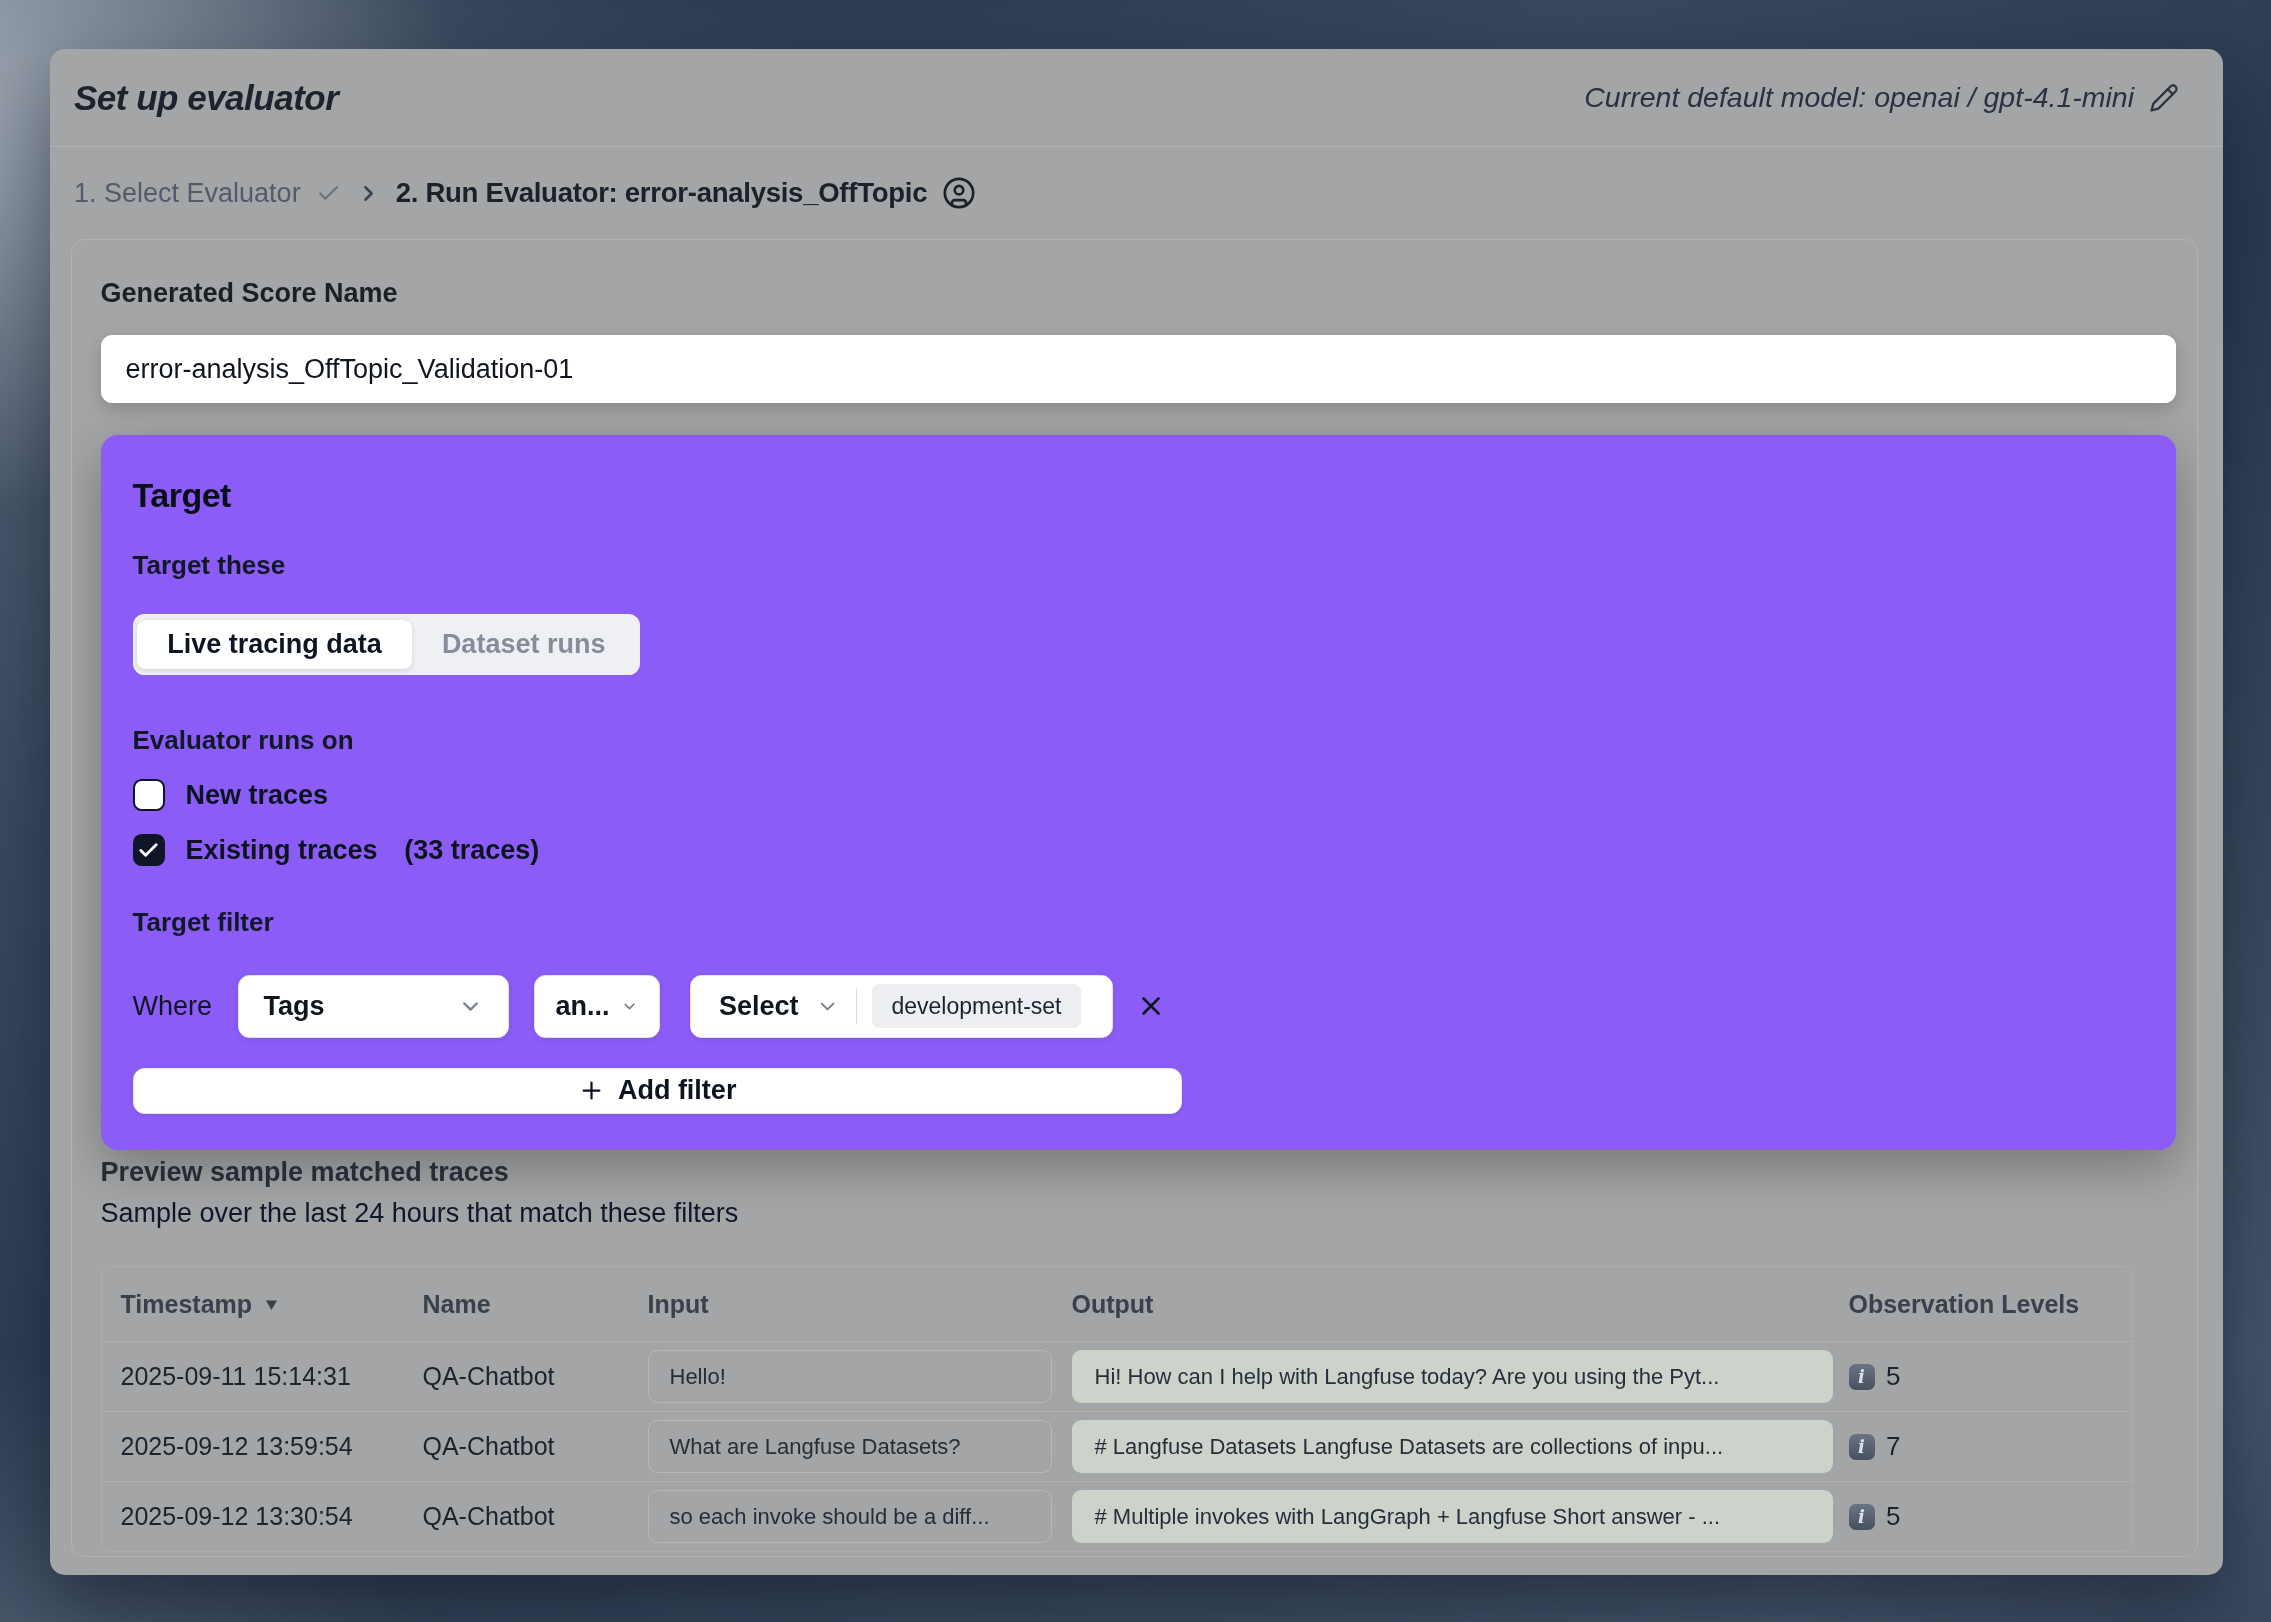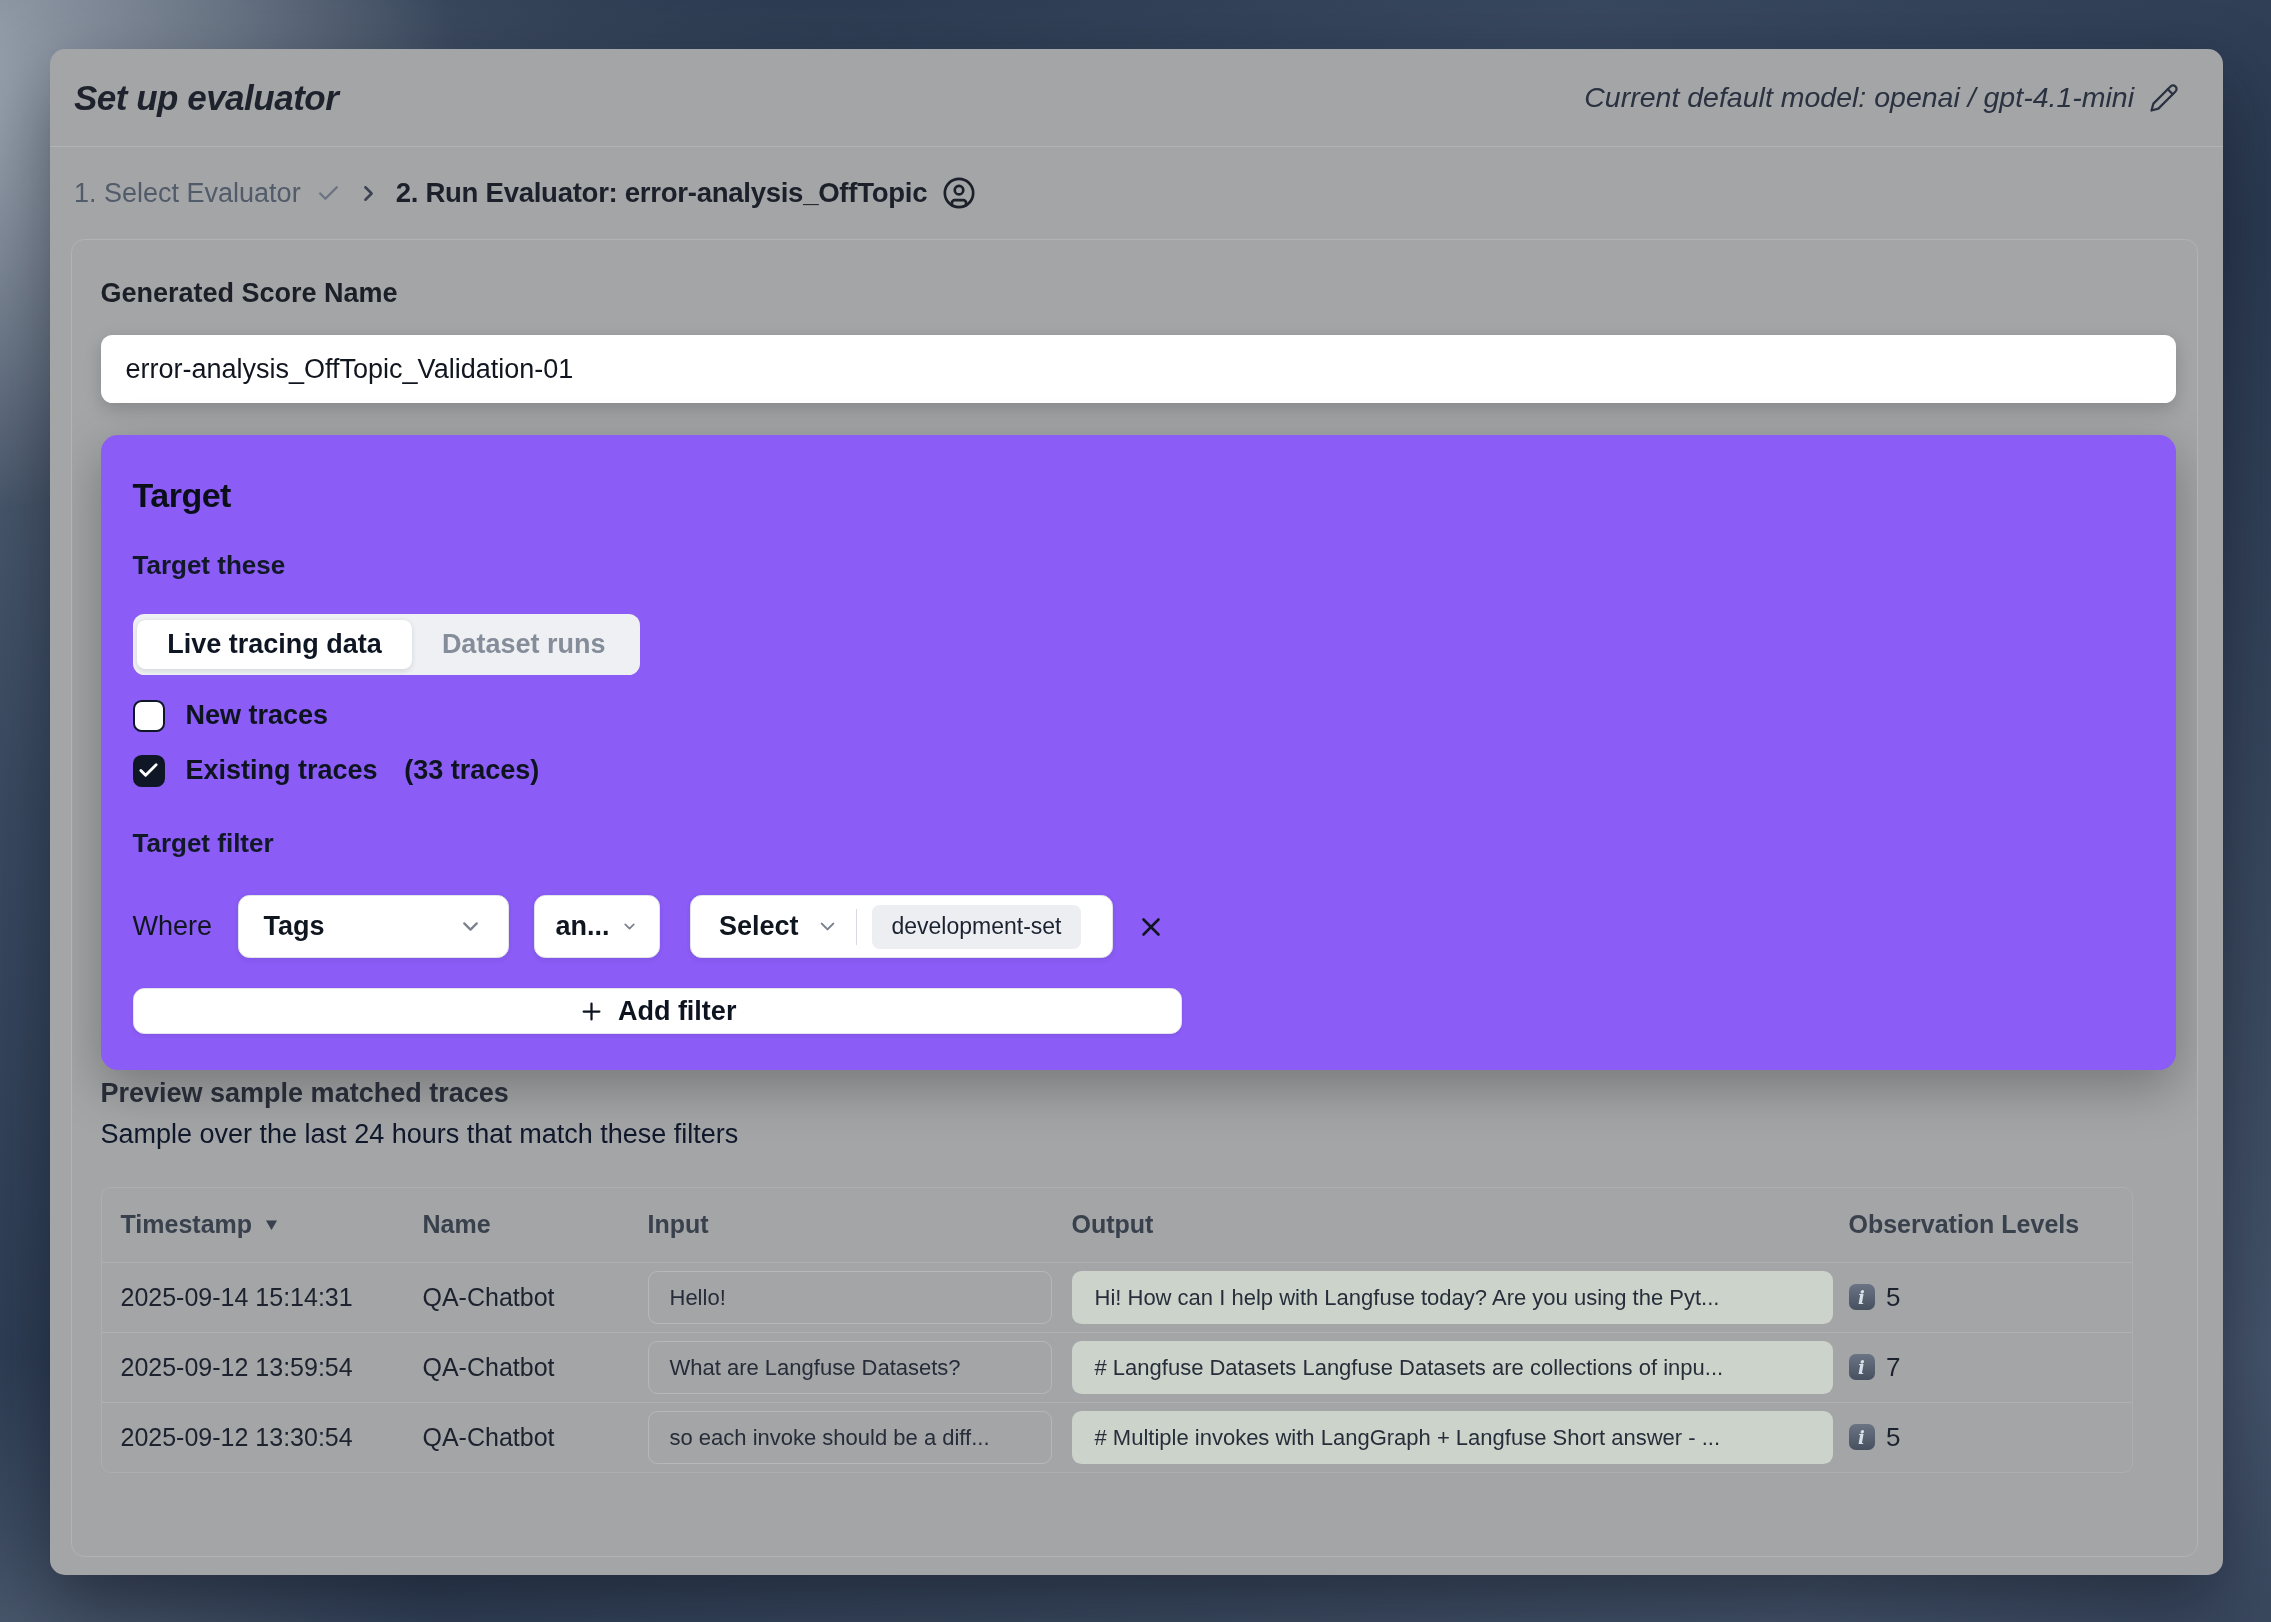--- a/index.html
+++ b/index.html
@@ -162,20 +162,21 @@
 
     <section class="card">
       <h2>Target</h2>
 
       <p class="sub-label">Target these</p>
       <div class="segmented">
         <div class="seg active">Live tracing data</div>
         <div class="seg inactive">Dataset runs</div>
       </div>
 
+      <p class="sub-label mt-sec">Evaluator runs on</p>
 
       <div class="opt-row first">
         <span class="cbox"></span>
         <span class="opt-label">New traces</span>
       </div>
       <div class="opt-row">
         <span class="cbox checked">
           <svg class="ic" width="23" height="23" viewBox="0 0 24 24" fill="none" stroke="#ffffff" stroke-width="3" stroke-linecap="round" stroke-linejoin="round">
               <polyline points="20 6 9 17 4 12"></polyline>
             </svg>
@@ -240,21 +241,21 @@
               <polygon points="5,7 19,7 12,19"></polygon>
             </svg>
         </div>
         <div class="th">Name</div>
         <div class="th">Input</div>
         <div class="th">Output</div>
         <div class="th">Observation Levels</div>
       </div>
 
       <div class="tr">
-        <div class="td pad1">2025-09-14 15:14:31</div>
+        <div class="td pad1">2025-09-11 15:14:31</div>
         <div class="td">QA-Chatbot</div>
         <div class="td">
             <span class="chip-in">Hello!</span>
           </div>
         <div class="td">
             <span class="chip-out">Hi! How can I help with Langfuse today? Are you using the Pyt...</span>
           </div>
         <div class="td obs">
           <span class="obs-icon">i</span>
           <span class="obs-n">5</span>

